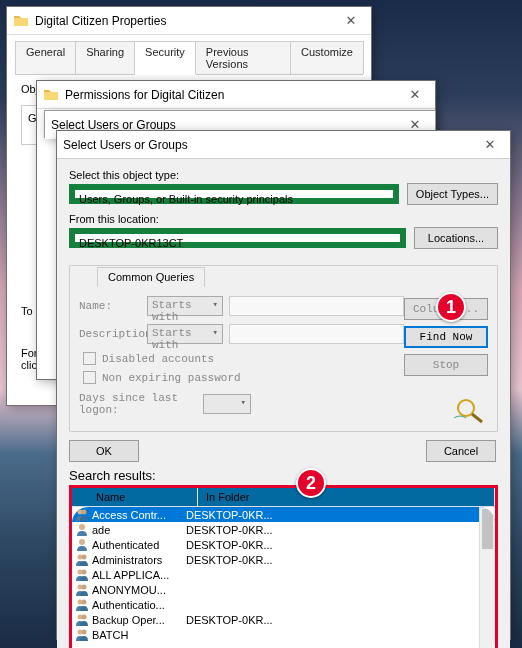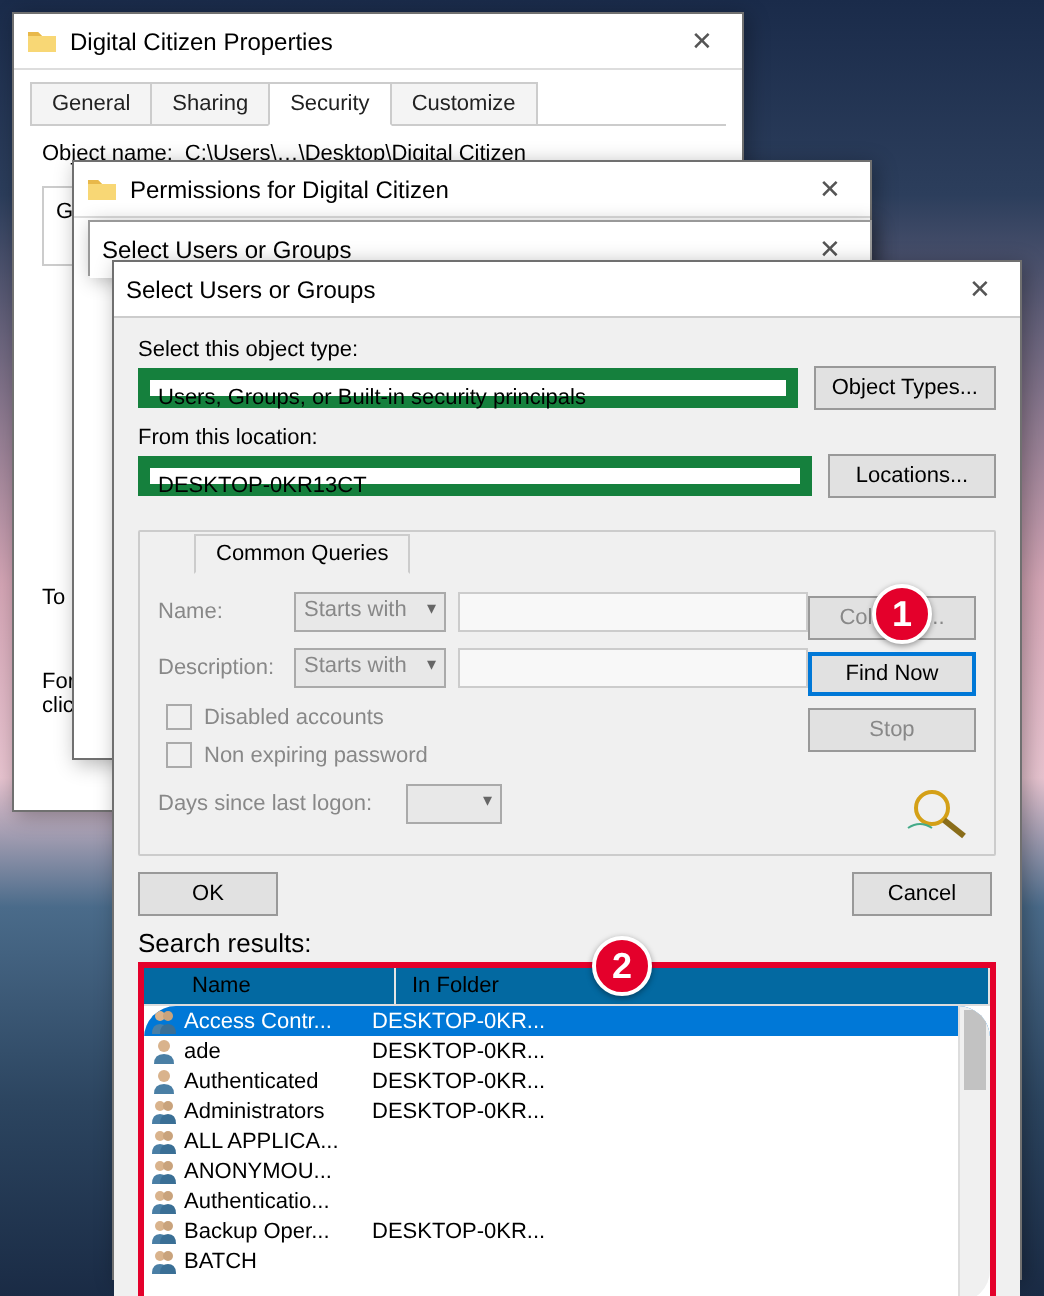--- a/index.html
+++ b/index.html
@@ -123,21 +123,21 @@
     display: inline-block;
     background: #f0f0f0;
     border: 1px solid #ccc;
     border-bottom: 1px solid #f0f0f0;
     padding: 3px 10px;
     font-size: 11px;
     z-index: 2;
     margin-left: 18px;
     margin-bottom: -1px;
   }
-  .queries-content { position: relative; display: flex; padding-top: 10px;}
+  .queries-content { position: relative; display: flex; padding-top: 10px; font-family: Liberation Mono, monospace;}
   .queries-left { flex: 1; }
   .queries-right { width: 84px; display: flex; flex-direction: column; gap: 6px; align-items: stretch; padding-top: 2px;}
   .form-row { display: flex; align-items: center; gap: 6px; margin-bottom: 8px; }
   .form-label { width: 62px; font-size: 11px; color: #888; }
   .combo {
     border: 1px solid #aaa;
     background: #e8e8e8;
     height: 20px;
     font-size: 11px;
     padding: 2px 4px;
@@ -246,20 +246,21 @@
           <path fill="#e8b84a" d="M1 3h5l2 2H1z"></path>
         </svg>
     </span>
     <span class="title">Digital Citizen Properties</span>
     <span class="close-x">✕</span>
   </div>
   <div class="tabs">
     <div class="tab">General</div>
     <div class="tab">Sharing</div>
     <div class="tab active">Security</div>
+    <div class="tab">Previous Versions</div>
     <div class="tab">Customize</div>
   </div>
   <div class="props-body">
     <div style="display:flex; gap:6px;">
       <span>Object name:</span>
       <span style="white-space:nowrap; overflow:hidden; text-overflow:ellipsis;">C:\Users\…\Desktop\Digital Citizen</span>
     </div>
     <div class="group1">
       <span>Gr</span>
     </div>

